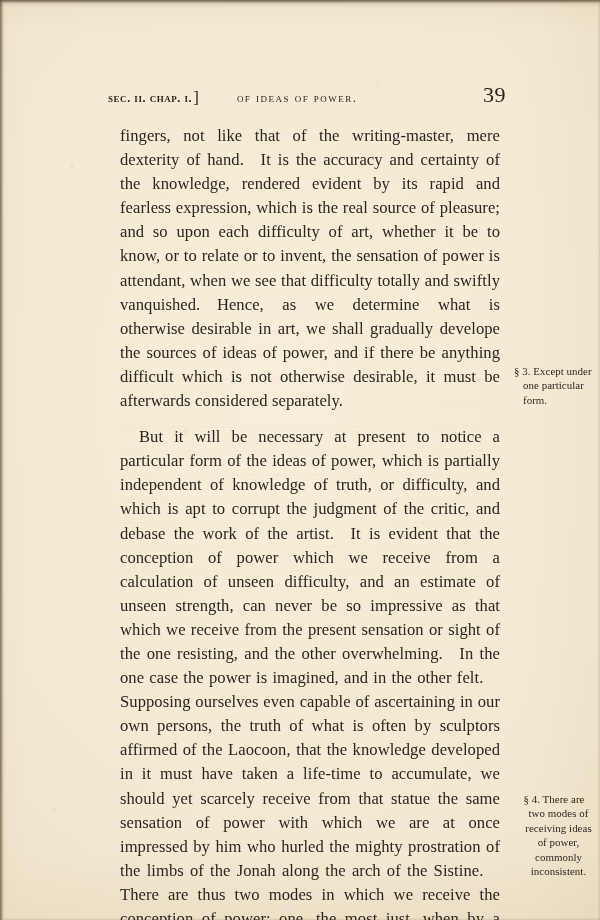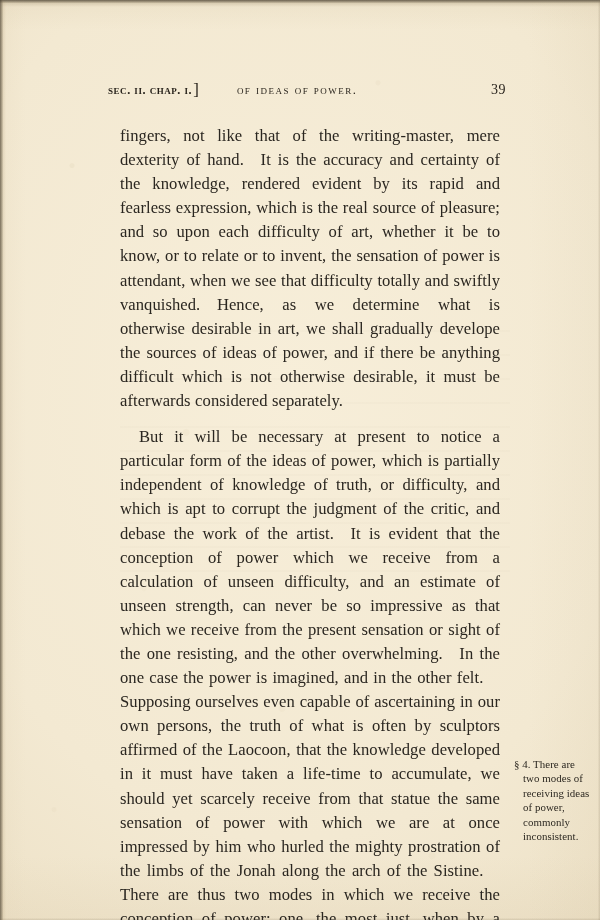--- a/index.html
+++ b/index.html
@@ -133,21 +133,21 @@
     font-size: 12.6px;
     letter-spacing: 1.5px;
     font-variant: small-caps;
     text-transform: lowercase;
     font-weight: 400;
     margin-left: 38px;
     white-space: nowrap;
   }
   .rh-folio {
     margin-left: auto;
-    font-size: 14px;
+    font-size: 22px;
     font-weight: 400;
     letter-spacing: 0.5px;
     padding-right: 6px;
     text-align: right;
   }
 
   
   .body-col {
     position: absolute;
     left: 108px;
@@ -176,21 +176,21 @@
     left: 514px;
     width: 80px;
     font-size: 10.9px;
     line-height: 14.4px;
     text-align: left;
     color: #2b2720;
     letter-spacing: 0.05px;
     hyphens: manual;
   }
   #note-1 { top: 364px; }
-  #note-2 { top: 757px; }
+  #note-2 { top: 792px; text-align: center; }
 
   .note-body {
     margin: 0;
     padding-left: 9px;
     text-indent: -9px;
   }
 </style>
 </head>
 <body>
 
@@ -212,19 +212,22 @@
       <span class="rh-bracket">]</span>
       <span class="rh-center">OF IDEAS OF POWER.</span>
       <span class="rh-folio">39</span>
     </div>
 
     <div class="body-col">
       <p class="para">fingers, not like that of the writing-master, mere dexterity of hand. It is the accuracy and certainty of the knowledge, rendered evident by its rapid and fearless expression, which is the real source of pleasure; and so upon each difficulty of art, whether it be to know, or to relate or to invent, the sensation of power is attendant, when we see that difficulty totally and swiftly vanquished. Hence, as we determine what is otherwise desirable in art, we shall gradually develope the sources of ideas of power, and if there be anything difficult which is not otherwise desirable, it must be afterwards considered separately.</p>
       <p class="para indent">But it will be necessary at present to notice a particular form of the ideas of power, which is partially independent of knowledge of truth, or difficulty, and which is apt to corrupt the judgment of the critic, and debase the work of the artist. It is evident that the conception of power which we receive from a calculation of unseen difficulty, and an estimate of unseen strength, can never be so impressive as that which we receive from the present sensation or sight of the one resisting, and the other overwhelming. In the one case the power is imagined, and in the other felt. Supposing ourselves even capable of ascertaining in our own persons, the truth of what is often by sculptors affirmed of the Laocoon, that the knowledge developed in it must have taken a life-time to accumulate, we should yet scarcely receive from that statue the same sensation of power with which we are at once impressed by him who hurled the mighty prostration of the limbs of the Jonah along the arch of the Sistine. There are thus two modes in which we receive the conception of power; one, the most just, when by a perfect knowledge of the difficulty to be overcome, and the means employed, we form a right estimate of the faculties exerted; the other, when without possessing such intimate and accurate know-</p>
     </div>
 
+    <div class="margin-note" id="note-1">
+      <p class="note-body">§ 3. Except under one particular form.</p>
+    </div>
 
     <div class="margin-note" id="note-2">
       <p class="note-body">§ 4. There are two modes of receiving ideas of power, commonly inconsistent.</p>
     </div>
 
   </div>
 </div>
 
 </body></html>

